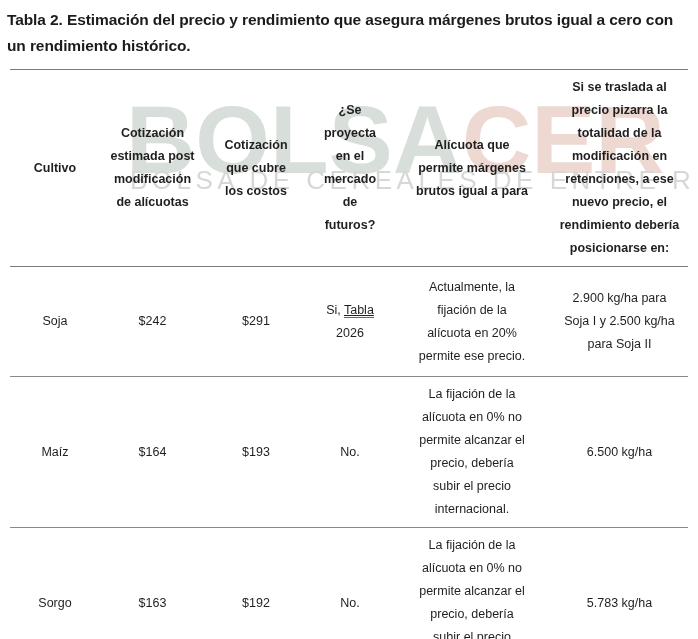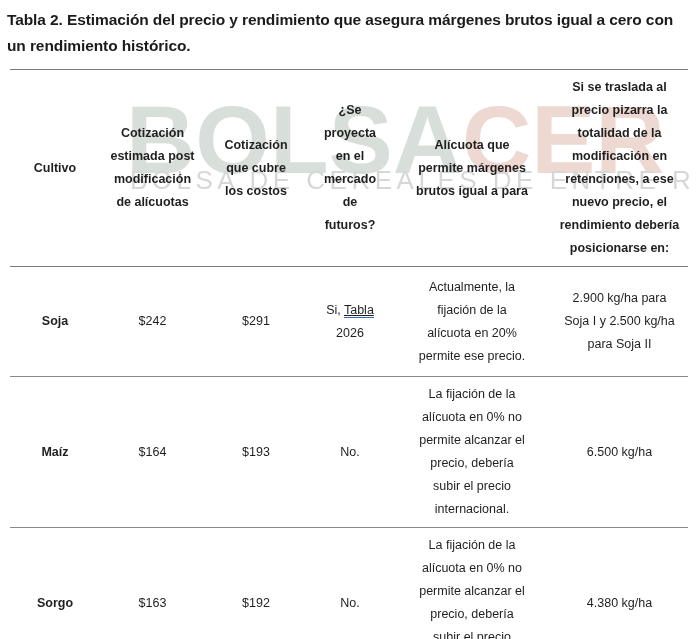--- a/index.html
+++ b/index.html
@@ -18,21 +18,21 @@
   .wm-big { font-size:96px; font-weight:700; line-height:0.85; letter-spacing:0px; white-space:nowrap; }
   .wm-sub { font-size:26px; font-weight:400; letter-spacing:4.5px; white-space:nowrap; margin:-16px 0 0 4px; }
 
   table { border-collapse:collapse; table-layout:fixed; width:678px; margin-left:10px;
           position:relative; z-index:1; background:transparent; }
   th, td {
     font-size:12.5px; line-height:23px; text-align:center; vertical-align:middle;
     padding:6px 2px; font-weight:400; color:#1f1f1f; overflow:hidden;
   }
   th { font-weight:700; }
-  td.crop { font-weight:700; }
+  td.crop { font-weight:400; }
 
   table { border-top:1px solid #7a7a7a; border-bottom:2.5px solid #4d4d4d; }
   thead tr { border-bottom:1px solid #7a7a7a; height:190px; }
   tbody tr { border-bottom:1px solid #8a8a8a; }
   tbody tr:last-child { border-bottom:none; }
   tr.r-soja  { height:110px; }
   tr.r-maiz  { height:126px; }
   tr.r-sorgo { height:127px; }
 
   .inner { margin:0 auto; }
@@ -145,19 +145,19 @@
           <td>
               <div class="inner">$192</div>
             </td>
           <td>
               <div class="inner">No.</div>
             </td>
           <td>
               <div class="inner w112">La fijación de la alícuota en 0% no permite alcanzar el precio, debería subir el precio internacional.</div>
             </td>
           <td>
-              <div class="inner">4.380 kg/ha</div>
+              <div class="inner">5.783 kg/ha</div>
             </td>
         </tr>
       </tbody>
     </table>
   </div>
 </div>
 
 </body></html>

